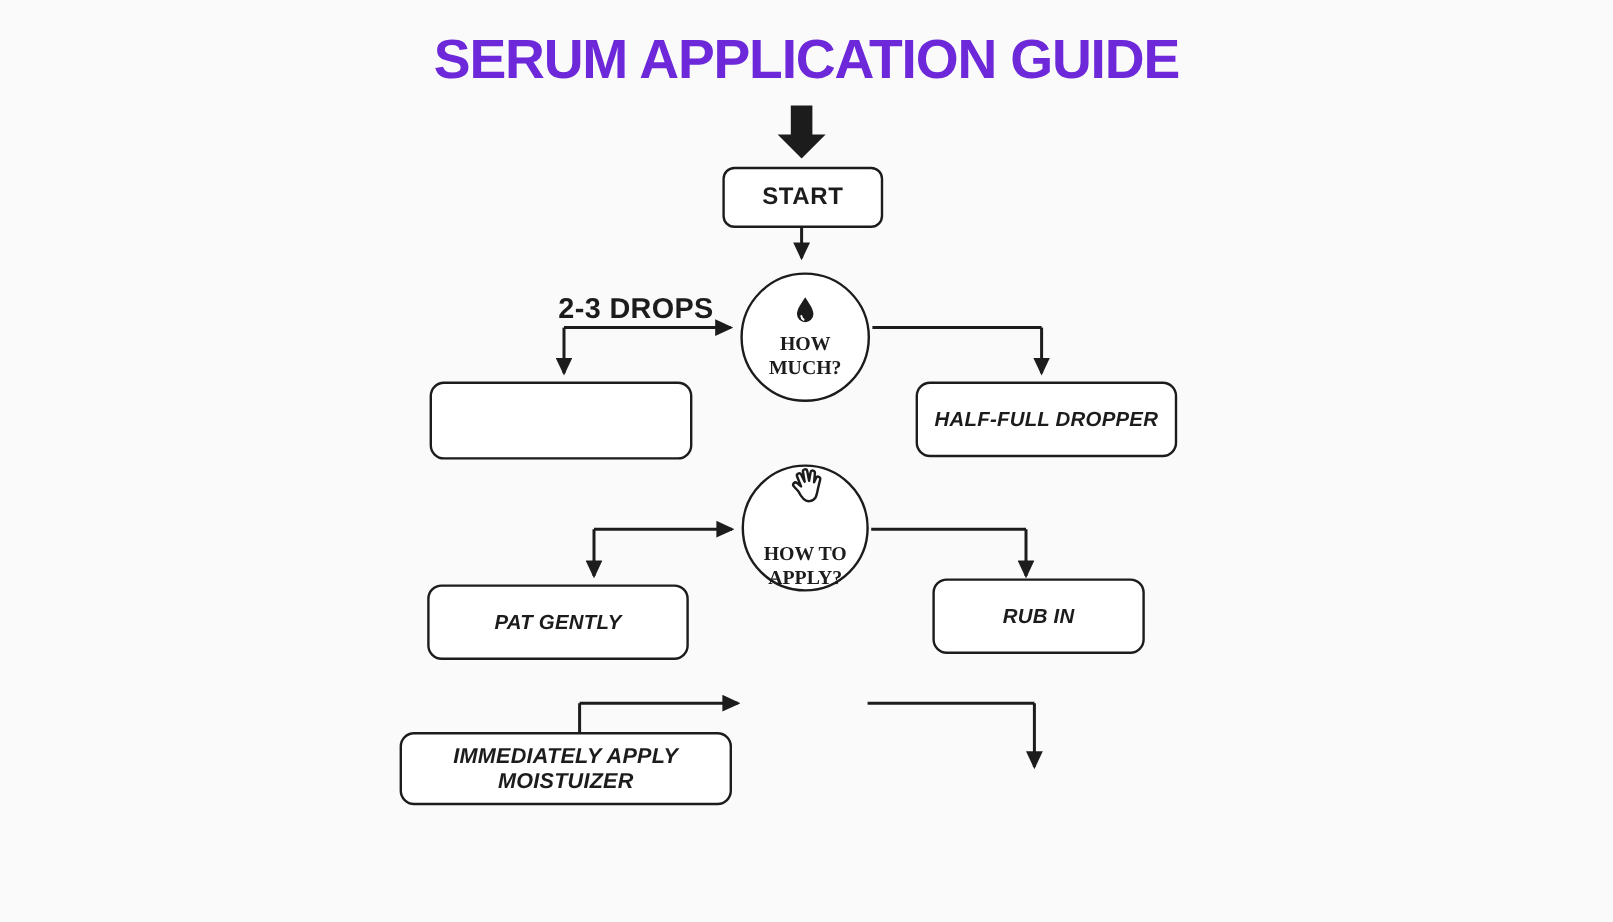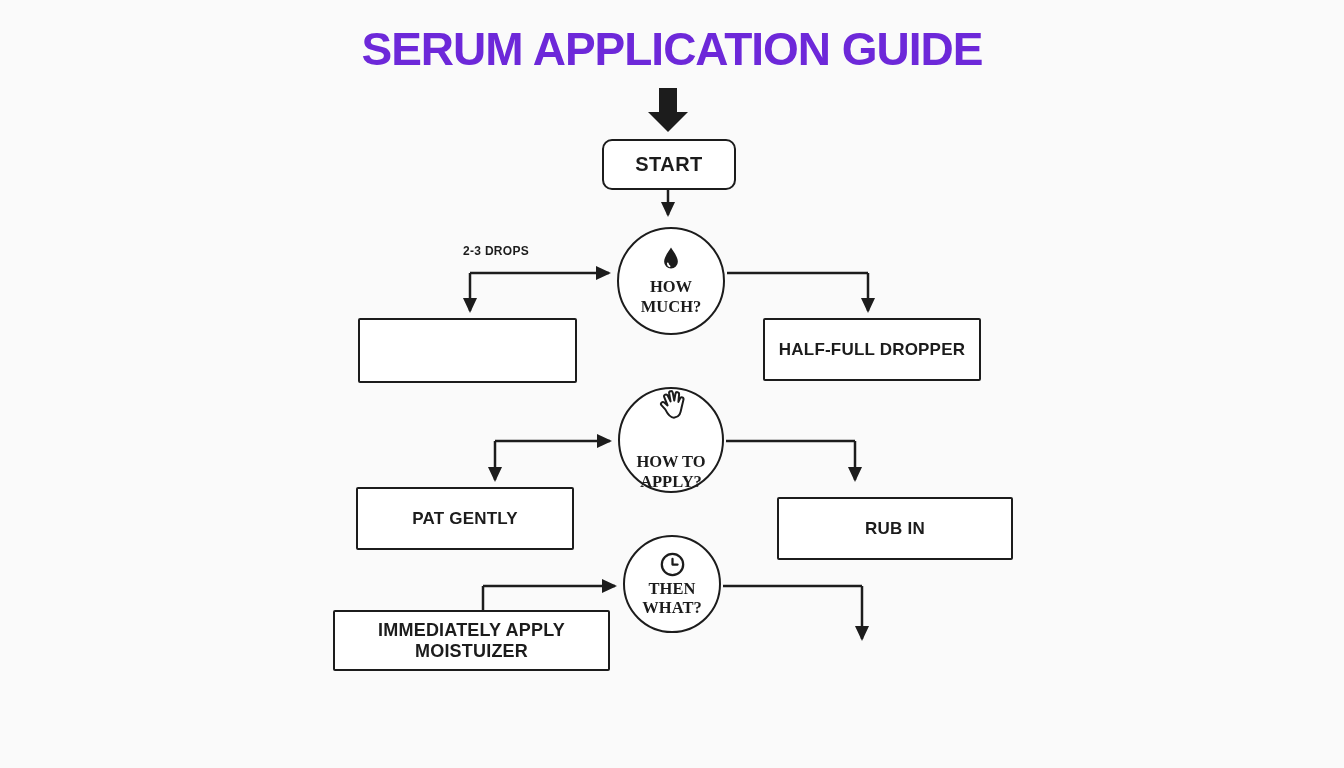--- a/index.html
+++ b/index.html
@@ -30,42 +30,43 @@
     display: flex; align-items: center; justify-content: center;
     text-align: center;
     font-weight: bold;
   }
   .start-box {
     border-radius: 10px;
     font-size: 20px; letter-spacing: 0.5px;
   }
   .outcome-box {
     border-width: 2px;
-    border-radius: 2px;
+    border-radius: 12px;
     font-size: 17px; letter-spacing: 0.2px;
     padding: 0 10px;
+    font-style: italic;
   }
   .outcome-box.large { font-size: 18px; }
 
   .decision-circle {
     border-radius: 50%;
     flex-direction: column;
     gap: 1px;
     font-family: Liberation Serif, serif;
   }
   .decision-label {
     font-size: 16.5px; line-height: 1.18; font-weight: bold;
     white-space: pre-line;
   }
   .decision-icon { display: block; }
 
   .branch-label {
     position: absolute;
-    font-size: 12px; font-weight: bold; letter-spacing: 0.3px;
-    text-align: left;
+    font-size: 24px; font-weight: bold; letter-spacing: 0.3px;
+    text-align: center;
   }
 </style>
 </head>
 <body>
 
 <div class="stage">
 
   <div class="title">SERUM APPLICATION GUIDE</div>
 
   <svg class="connectors" width="1344" height="768" viewBox="0 0 1344 768">
@@ -125,30 +126,22 @@
                L19.4 8.0 C20.4 6.4 22.6 7.6 21.8 9.4 L19.6 15.0
                C18.2 19.0 17.4 21.5 13.5 21.5 C10.5 21.5 9.0 19.0 7.5 14.5 Z" fill="#ffffff" stroke="#1c1c1c" stroke-width="1.5" stroke-linejoin="round" stroke-linecap="round"></path>
     </svg>
     <span class="decision-label">HOW TO
 APPLY?</span>
   </div>
 
   <div class="node outcome-box" style="left:356px; top:487px; width:218px; height:63px;">
     <span>PAT GENTLY</span>
   </div>
-  <div class="node outcome-box" style="left:777px; top:497px; width:236px; height:63px;">
+  <div class="node outcome-box" style="left:777px; top:482px; width:177px; height:63px;">
     <span>RUB IN</span>
   </div>
 
-  <div class="node decision-circle" style="left:623px; top:535px; width:98px; height:98px;">
-    <svg class="decision-icon" width="27" height="27" viewBox="0 0 24 24">
-      <circle cx="12" cy="12" r="9.5" fill="#ffffff" stroke="#1c1c1c" stroke-width="2"></circle>
-      <path d="M12 7 V12 H16.5" stroke="#1c1c1c" stroke-width="2" fill="none" stroke-linecap="round" stroke-linejoin="round"></path>
-    </svg>
-    <span class="decision-label">THEN
-WHAT?</span>
-  </div>
 
   <div class="node outcome-box large" style="left:333px; top:610px; width:277px; height:61px;text-align:center;">
     <span>IMMEDIATELY APPLY MOISTUIZER</span>
   </div>
 
 </div>
 
 </body></html>

